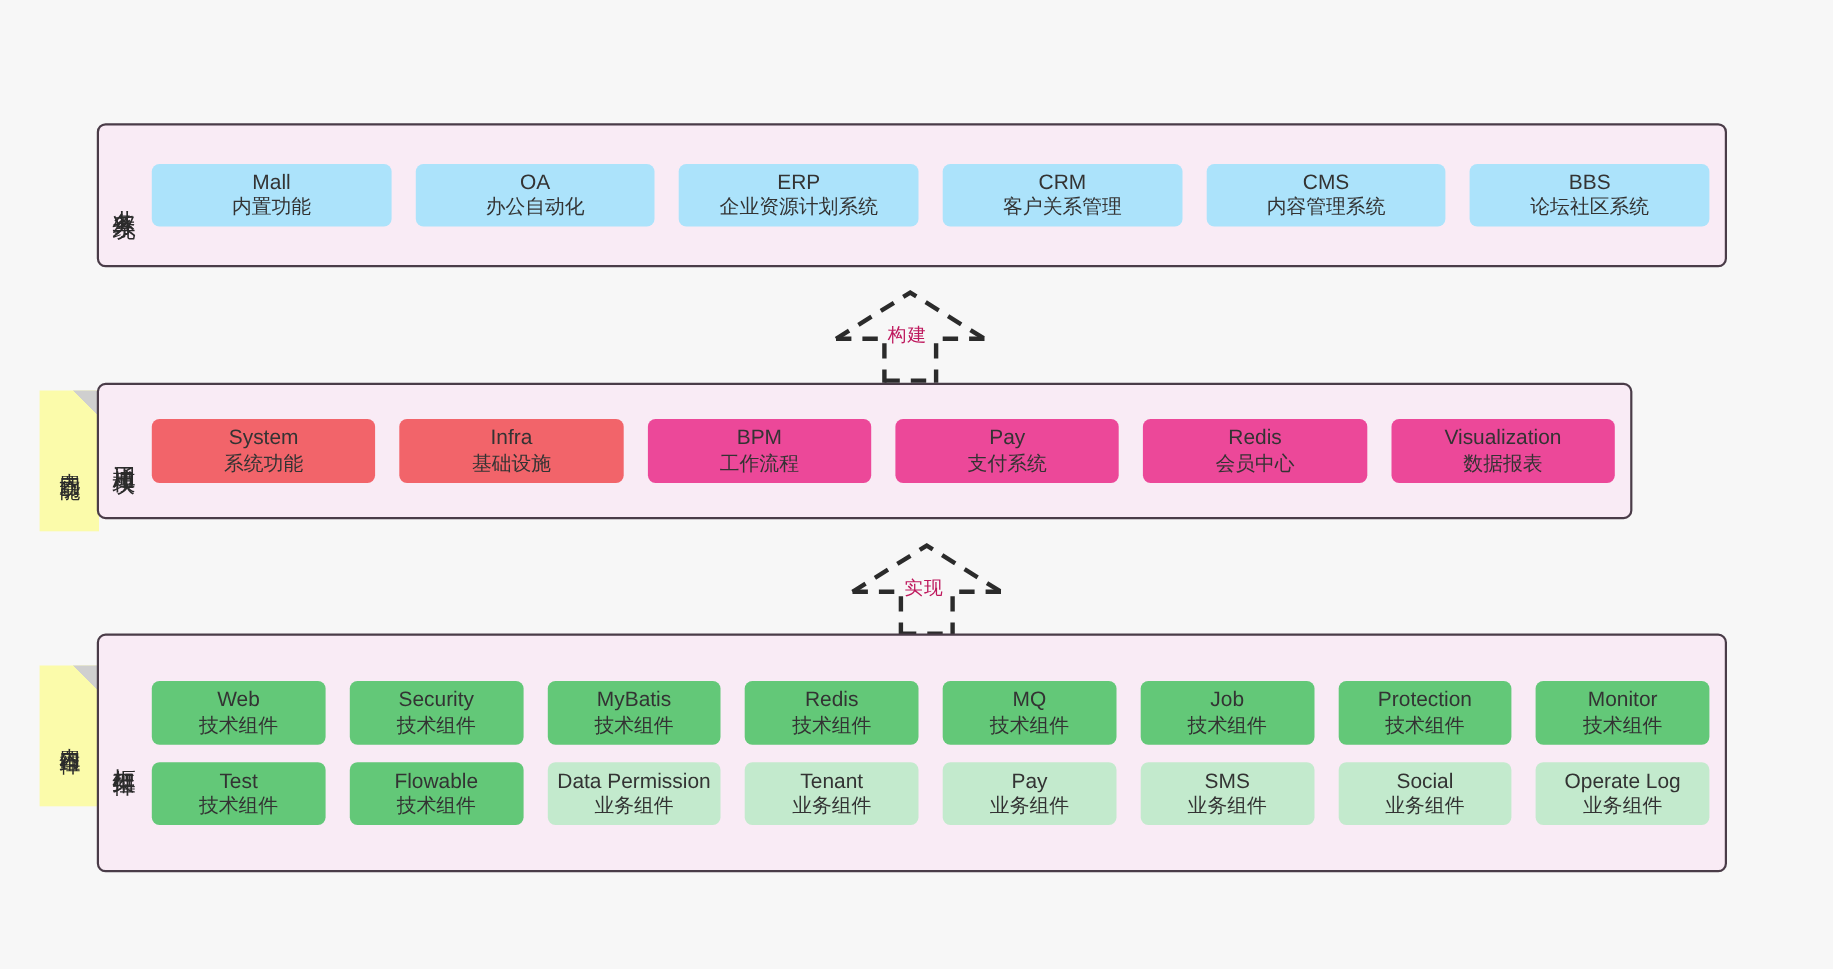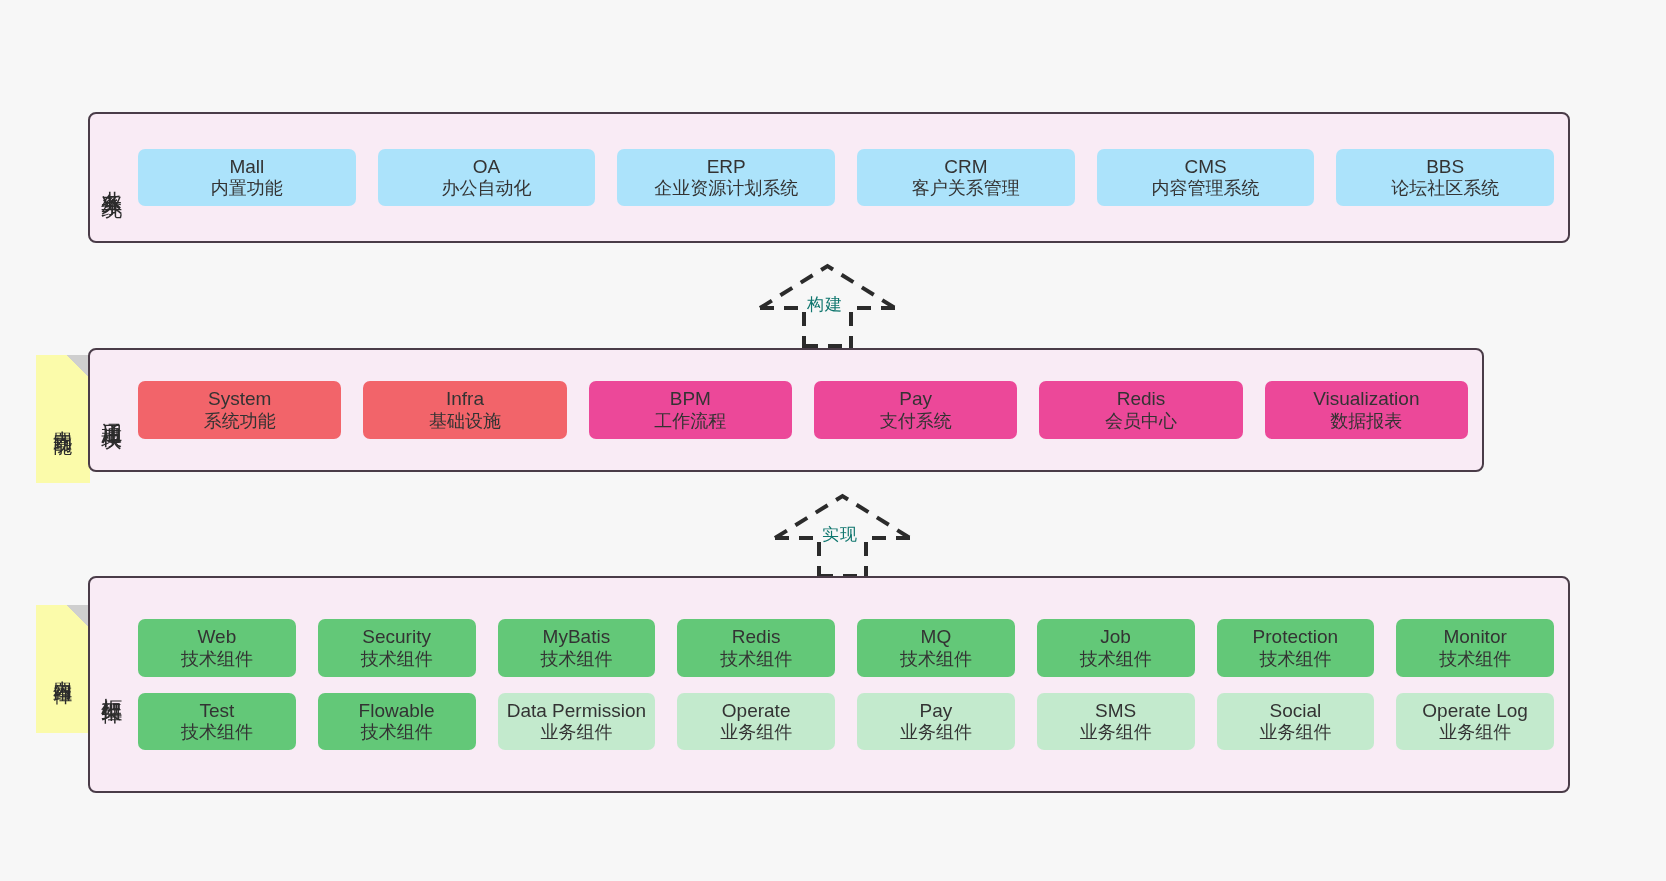--- a/index.html
+++ b/index.html
@@ -100,21 +100,21 @@
     width: 24px; height: 24px;
     background: linear-gradient(225deg, #cfcfcf 0 50%, transparent 50% 100%);
   }
 
   
   .gen-arrow { position: absolute; z-index: 1; }
   .gen-arrow svg { display: block; overflow: visible; }
   .gen-label {
     position: absolute;
     font-size: 17px;
-    color: #0f766e;
+    color: #be185d;
     background: transparent;
     white-space: nowrap;
     letter-spacing: 1px;
   }
 </style>
 </head>
 <body>
 
 <div id="canvas">
 
@@ -256,21 +256,21 @@
         </div>
         <div class="card c-green">
           <span class="t1">Flowable</span>
           <span class="t2">技术组件</span>
         </div>
         <div class="card c-lightgreen">
           <span class="t1">Data Permission</span>
           <span class="t2">业务组件</span>
         </div>
         <div class="card c-lightgreen">
-          <span class="t1">Operate</span>
+          <span class="t1">Tenant</span>
           <span class="t2">业务组件</span>
         </div>
         <div class="card c-lightgreen">
           <span class="t1">Pay</span>
           <span class="t2">业务组件</span>
         </div>
         <div class="card c-lightgreen">
           <span class="t1">SMS</span>
           <span class="t2">业务组件</span>
         </div>

